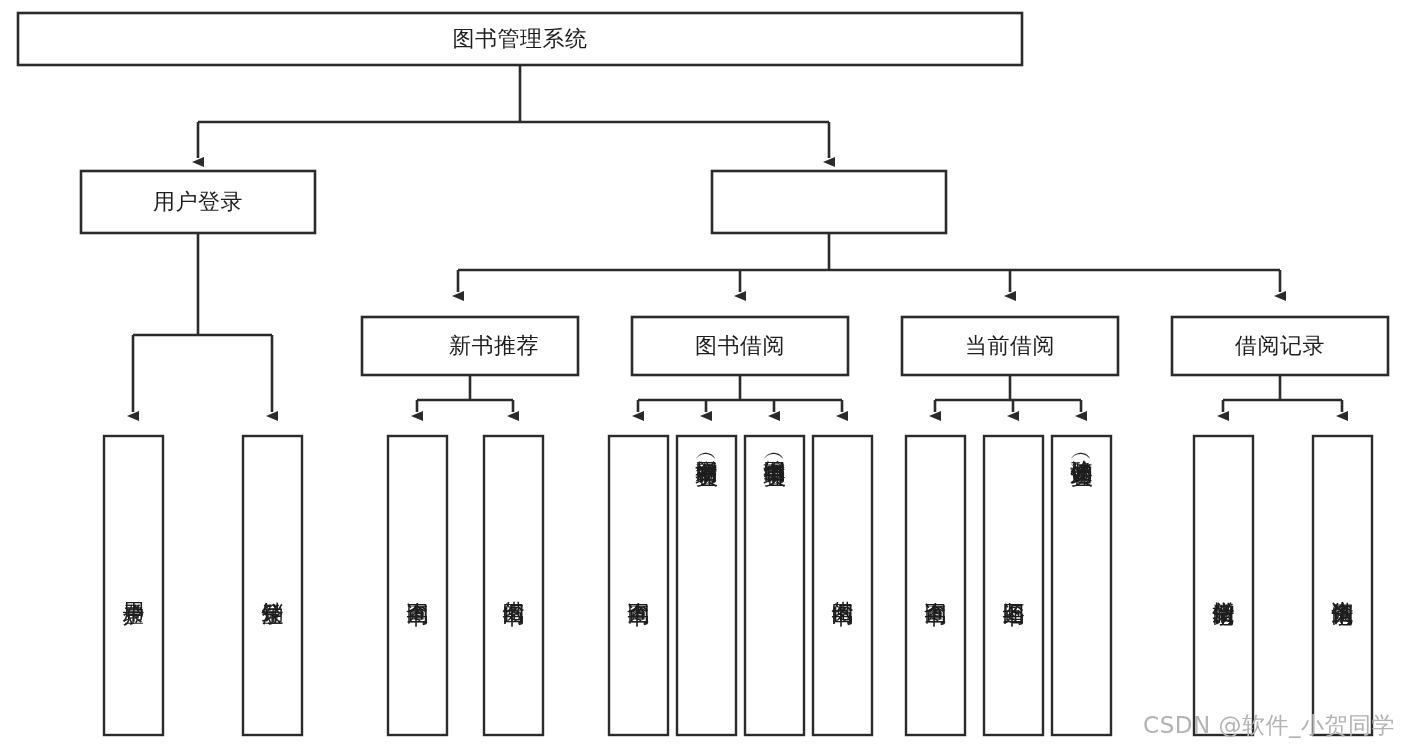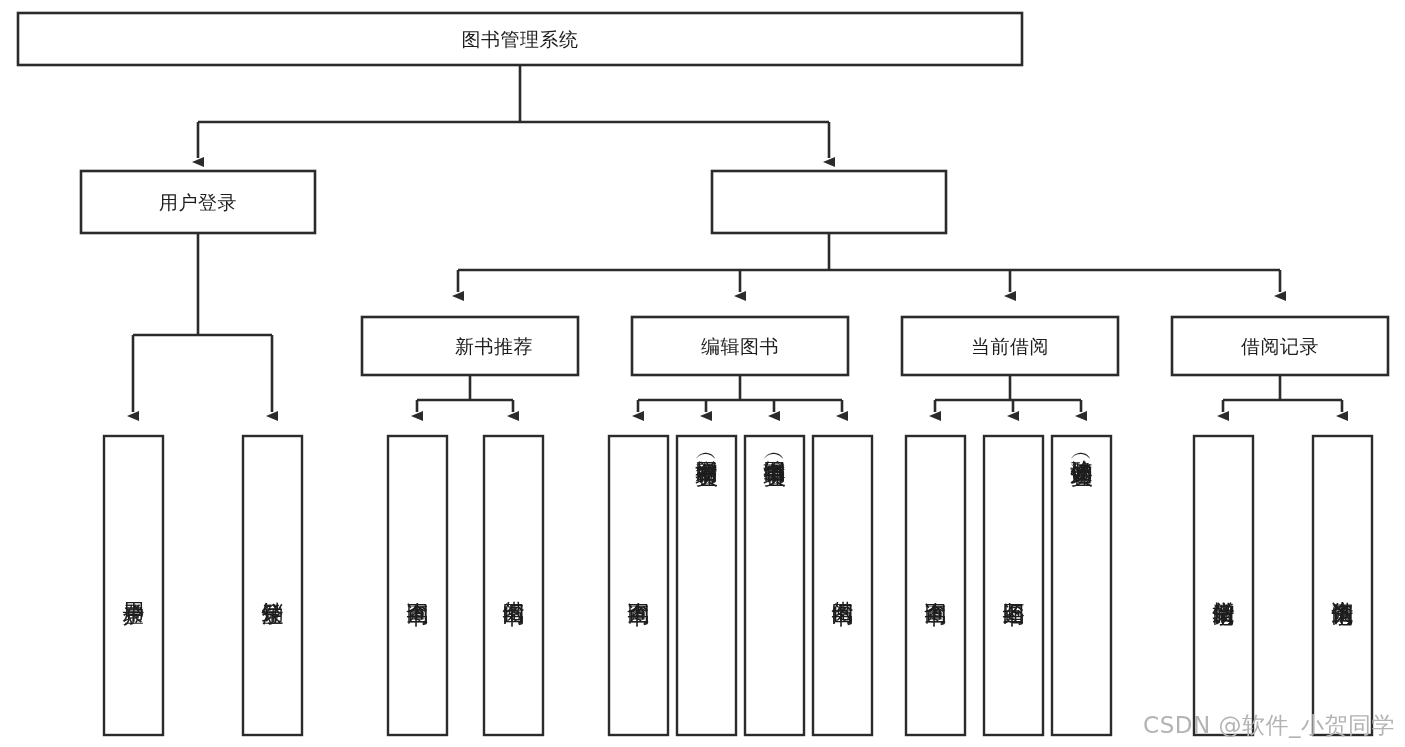--- a/index.html
+++ b/index.html
@@ -47,21 +47,21 @@
     display: flex;
     align-items: center;
     justify-content: center;
     color: #1d1d1d;
     font-family: "DejaVu Sans", "Liberation Sans", sans-serif;
     text-align: center;
     box-sizing: border-box;
     pointer-events: none;
   }
   .node-label.horizontal {
-    font-size: 19px;
+    font-size: 22px;
     letter-spacing: 0.5px;
     line-height: 1.2;
   }
   .node-label.vertical {
     writing-mode: vertical-rl;
     text-orientation: upright;
     font-size: 22px;
     line-height: 1.1;
     letter-spacing: 1px;
     justify-content: flex-start;
@@ -172,21 +172,21 @@
       <path class="conn" d="M1223,400 L1223,412" marker-end="url(#arrowhead)"></path>
       <path class="conn" d="M1342,400 L1342,412" marker-end="url(#arrowhead)"></path>
     </g>
   </svg>
 
   <div class="node-label horizontal" style="left:18px; top:13px; width:1004px; height:52px;">图书管理系统</div>
 
   <div class="node-label horizontal" style="left:81px; top:171px; width:234px; height:62px;">用户登录</div>
 
   <div class="node-label horizontal" style="left:362px; top:317px; width:244px; height:58px;padding-left:20px;">新书推荐</div>
-  <div class="node-label horizontal" style="left:632px; top:317px; width:216px; height:58px;">编辑图书</div>
+  <div class="node-label horizontal" style="left:632px; top:317px; width:216px; height:58px;">图书借阅</div>
   <div class="node-label horizontal" style="left:902px; top:317px; width:216px; height:58px;">当前借阅</div>
   <div class="node-label horizontal" style="left:1172px; top:317px; width:216px; height:58px;">借阅记录</div>
 
   <div class="node-label vertical centerv" style="left:104px; top:436px; width:59px; height:299px;">用户登录</div>
   <div class="node-label vertical centerv" style="left:243px; top:436px; width:59px; height:299px;">注销登录</div>
   <div class="node-label vertical centerv" style="left:388px; top:436px; width:59px; height:299px;">查询图书</div>
   <div class="node-label vertical centerv" style="left:484px; top:436px; width:59px; height:299px;">借阅图书</div>
   <div class="node-label vertical centerv" style="left:609px; top:436px; width:59px; height:299px;">查询图书</div>
   <div class="node-label vertical" style="left:677px; top:436px; width:59px; height:299px;">新增图书（管理员）</div>
   <div class="node-label vertical" style="left:745px; top:436px; width:59px; height:299px;">编辑图书（管理员）</div>

